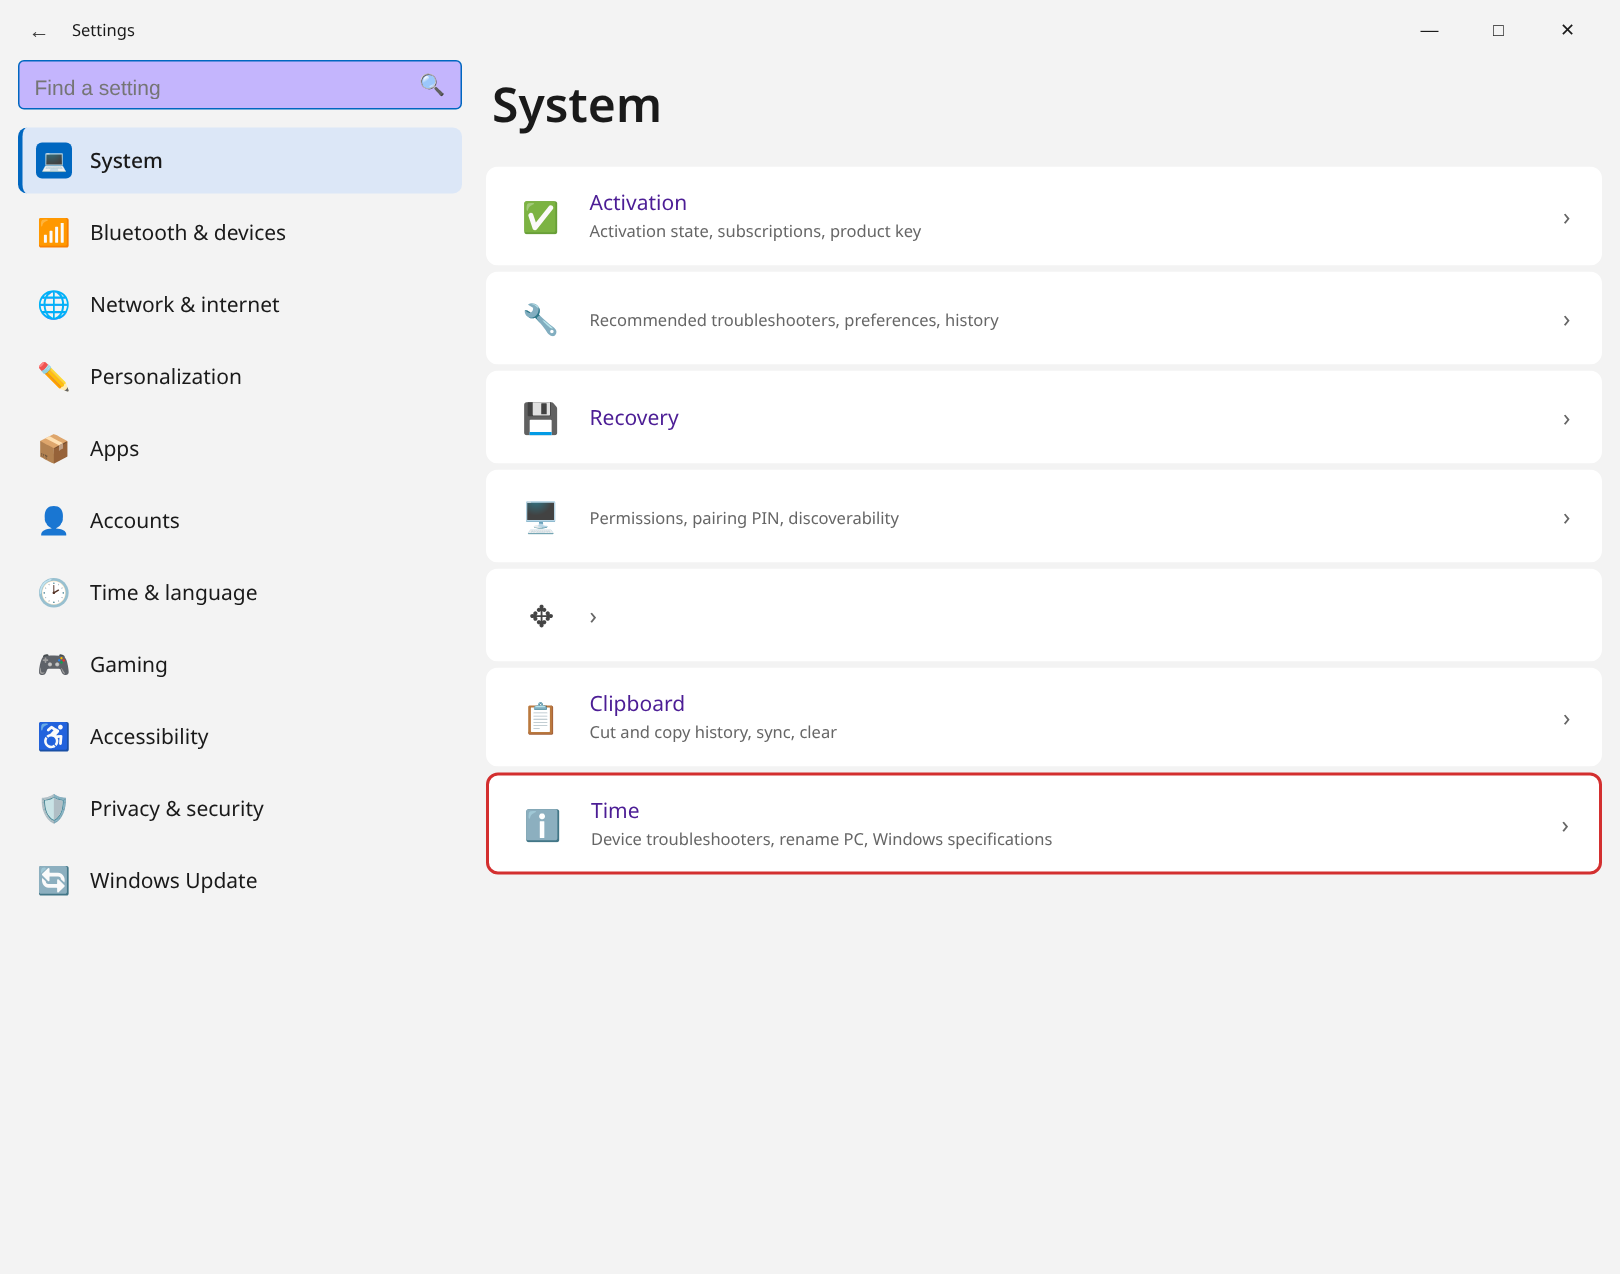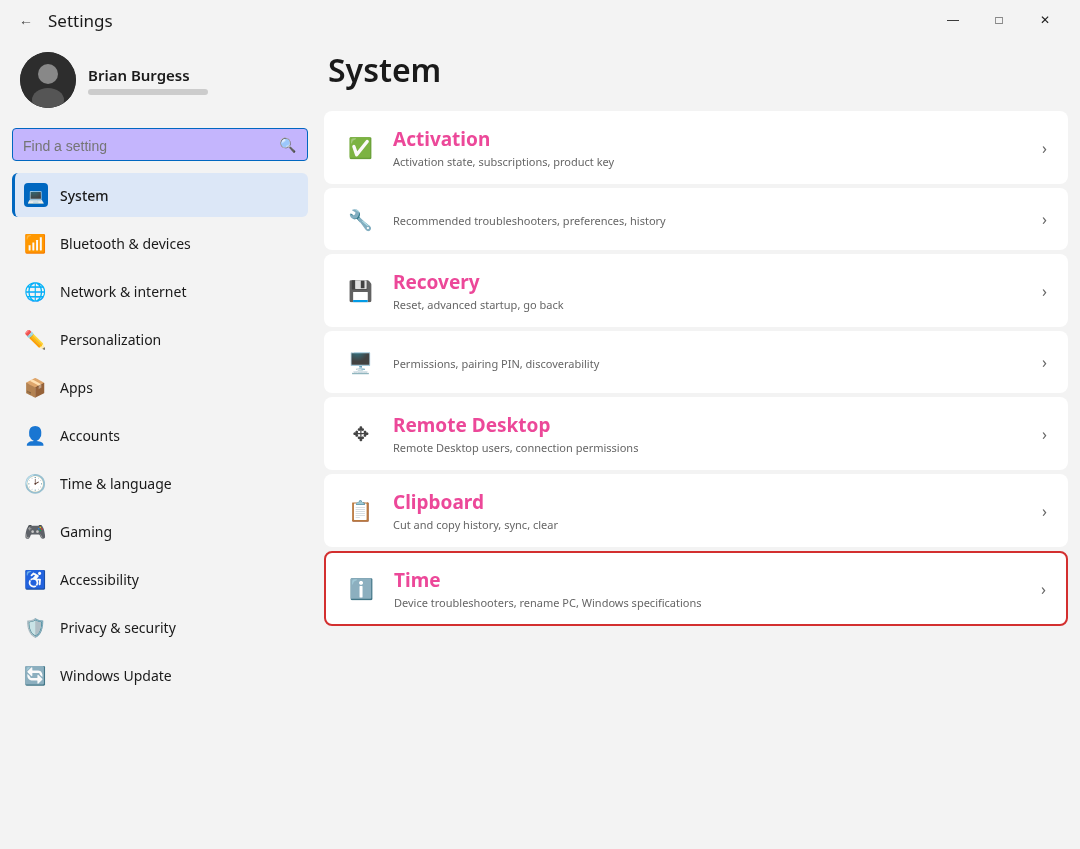--- a/index.html
+++ b/index.html
@@ -16,21 +16,21 @@
     
     .titlebar {
       background: #f3f3f3;
       height: 40px;
       display: flex;
       align-items: center;
       padding: 0 12px;
       flex-shrink: 0;
     }
     .titlebar-title {
-      font-size: 17px;
+      font-size: 11px;
       color: #1a1a1a;
       margin-left: 8px;
     }
     .titlebar-controls {
       margin-left: auto;
       display: flex;
       gap: 0;
     }
     .titlebar-btn {
       width: 46px;
@@ -216,23 +216,23 @@
       align-items: center;
       justify-content: center;
       flex-shrink: 0;
       font-size: 20px;
       color: #444;
     }
     .item-text {
       flex: 1;
     }
     .item-title {
-      font-size: 19px;
-      font-weight: 700;
-      color: #ec4899;
+      font-size: 14px;
+      font-weight: 400;
+      color: #4c1d95;
     }
     .item-subtitle {
       font-size: 11px;
       color: #666;
       margin-top: 2px;
     }
     .item-chevron {
       color: #666;
       font-size: 16px;
     }
@@ -247,33 +247,20 @@
     <button class="titlebar-btn">—</button>
     <button class="titlebar-btn">□</button>
     <button class="titlebar-btn close">✕</button>
   </div>
 </div>
 
 <div class="app-body">
 
   <div class="sidebar">
 
-    <div class="user-section">
-      <div class="avatar">
-        <svg viewBox="0 0 56 56" xmlns="http://www.w3.org/2000/svg">
-          <circle cx="28" cy="28" r="28" fill="#2d2d2d"></circle>
-          <circle cx="28" cy="22" r="10" fill="#888"></circle>
-          <ellipse cx="28" cy="48" rx="16" ry="12" fill="#555"></ellipse>
-        </svg>
-      </div>
-      <div>
-        <div class="user-name">Brian Burgess</div>
-        <div class="user-bar"></div>
-      </div>
-    </div>
 
     <div class="search-box">
       <input class="search-input" type="text" placeholder="Find a setting" style="">
       <span class="search-icon">🔍</span>
     </div>
 
     <div class="nav-item active">
       <span class="nav-icon icon-system">💻</span>
       <span>System</span>
     </div>
@@ -339,39 +326,34 @@
         <div class="item-text">
           <div class="item-subtitle">Recommended troubleshooters, preferences, history</div>
         </div>
         <span class="item-chevron">›</span>
       </div>
 
       <div class="settings-item">
         <div class="item-icon">💾</div>
         <div class="item-text">
           <div class="item-title">Recovery</div>
-          <div class="item-subtitle">Reset, advanced startup, go back</div>
         </div>
         <span class="item-chevron">›</span>
       </div>
 
       <div class="settings-item">
         <div class="item-icon">🖥️</div>
         <div class="item-text">
           <div class="item-subtitle">Permissions, pairing PIN, discoverability</div>
         </div>
         <span class="item-chevron">›</span>
       </div>
 
       <div class="settings-item">
         <div class="item-icon">✥</div>
-        <div class="item-text">
-          <div class="item-title">Remote Desktop</div>
-          <div class="item-subtitle">Remote Desktop users, connection permissions</div>
-        </div>
         <span class="item-chevron">›</span>
       </div>
 
       <div class="settings-item">
         <div class="item-icon">📋</div>
         <div class="item-text">
           <div class="item-title">Clipboard</div>
           <div class="item-subtitle">Cut and copy history, sync, clear</div>
         </div>
         <span class="item-chevron">›</span>

